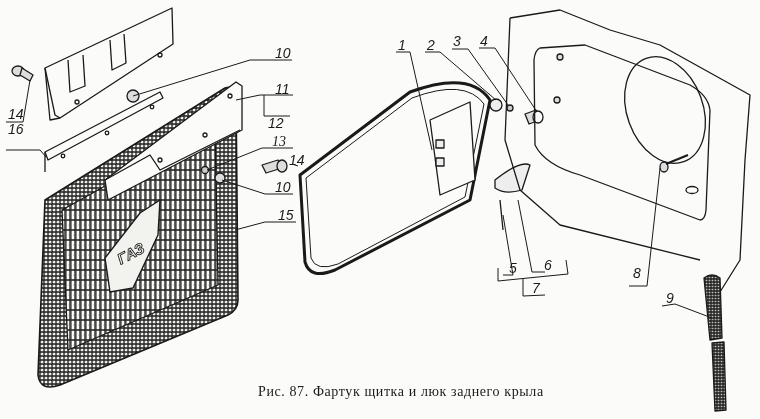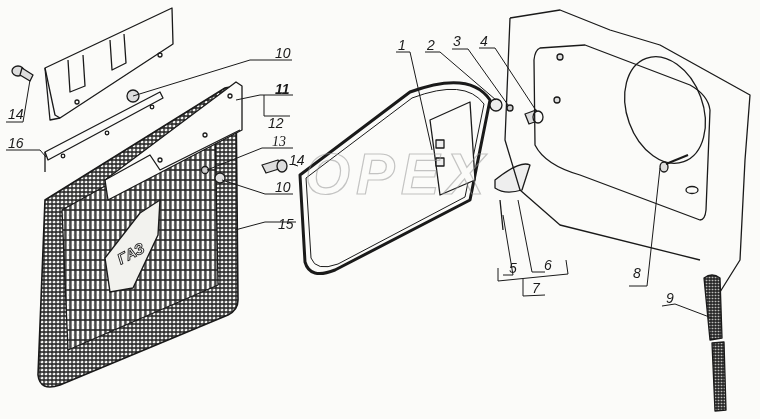--- a/index.html
+++ b/index.html
@@ -143,36 +143,36 @@
       <polyline points="479,48 495,48 537,112"></polyline>
       <polyline points="503,275 513,275 503,215"></polyline>
       <polyline points="545,272 532,272 518,200"></polyline>
       <polyline points="498,268 498,281 568,274 566,260"></polyline>
       <polyline points="523,279 523,296 545,295"></polyline>
       <polyline points="629,286 647,286 660,168"></polyline>
       <polyline points="662,306 675,304 712,318"></polyline>
     </g>
   </svg>
 
-  <div class="watermark">OPEX</div>
 
   <div id="callouts">
       <div class="callout" style="left: 398px; top: 38px;">1</div>
       <div class="callout" style="left: 427px; top: 38px;">2</div>
       <div class="callout" style="left: 453px; top: 34px;">3</div>
       <div class="callout" style="left: 480px; top: 34px;">4</div>
       <div class="callout" style="left: 509px; top: 261px;">5</div>
       <div class="callout" style="left: 544px; top: 258px;">6</div>
       <div class="callout" style="left: 532px; top: 281px;">7</div>
       <div class="callout" style="left: 633px; top: 266px;">8</div>
       <div class="callout" style="left: 666px; top: 291px;">9</div>
       <div class="callout" style="left: 275px; top: 46px;">10</div>
       <div class="callout" style="left: 275px; top: 180px;">10</div>
-      <div class="callout" style="left: 275px; top: 82px; font-weight: bold;">11</div>
+      <div class="callout" style="left: 275px; top: 82px;">11</div>
       <div class="callout" style="left: 268px; top: 103px; margin-top: 13px;">12</div>
       <div class="callout" style="left: 272px; top: 135px; font-family: Liberation Serif, serif;">13</div>
       <div class="callout" style="left: 8px; top: 107px;">14</div>
       <div class="callout" style="left: 289px; top: 153px;">14</div>
-      <div class="callout" style="left: 278px; top: 208px; margin-top: 9px;">15</div>
-      <div class="callout" style="left: 8px; top: 136px;">16</div>
+      <div class="callout" style="left: 278px; top: 208px;">15</div>
+      <div class="callout" style="left: 8px; top: 122px;">16</div>
     </div>
 
+  <div class="caption">Рис. 87. Фартук щитка и люк заднего крыла</div>
 </div>
 
 </body></html>

